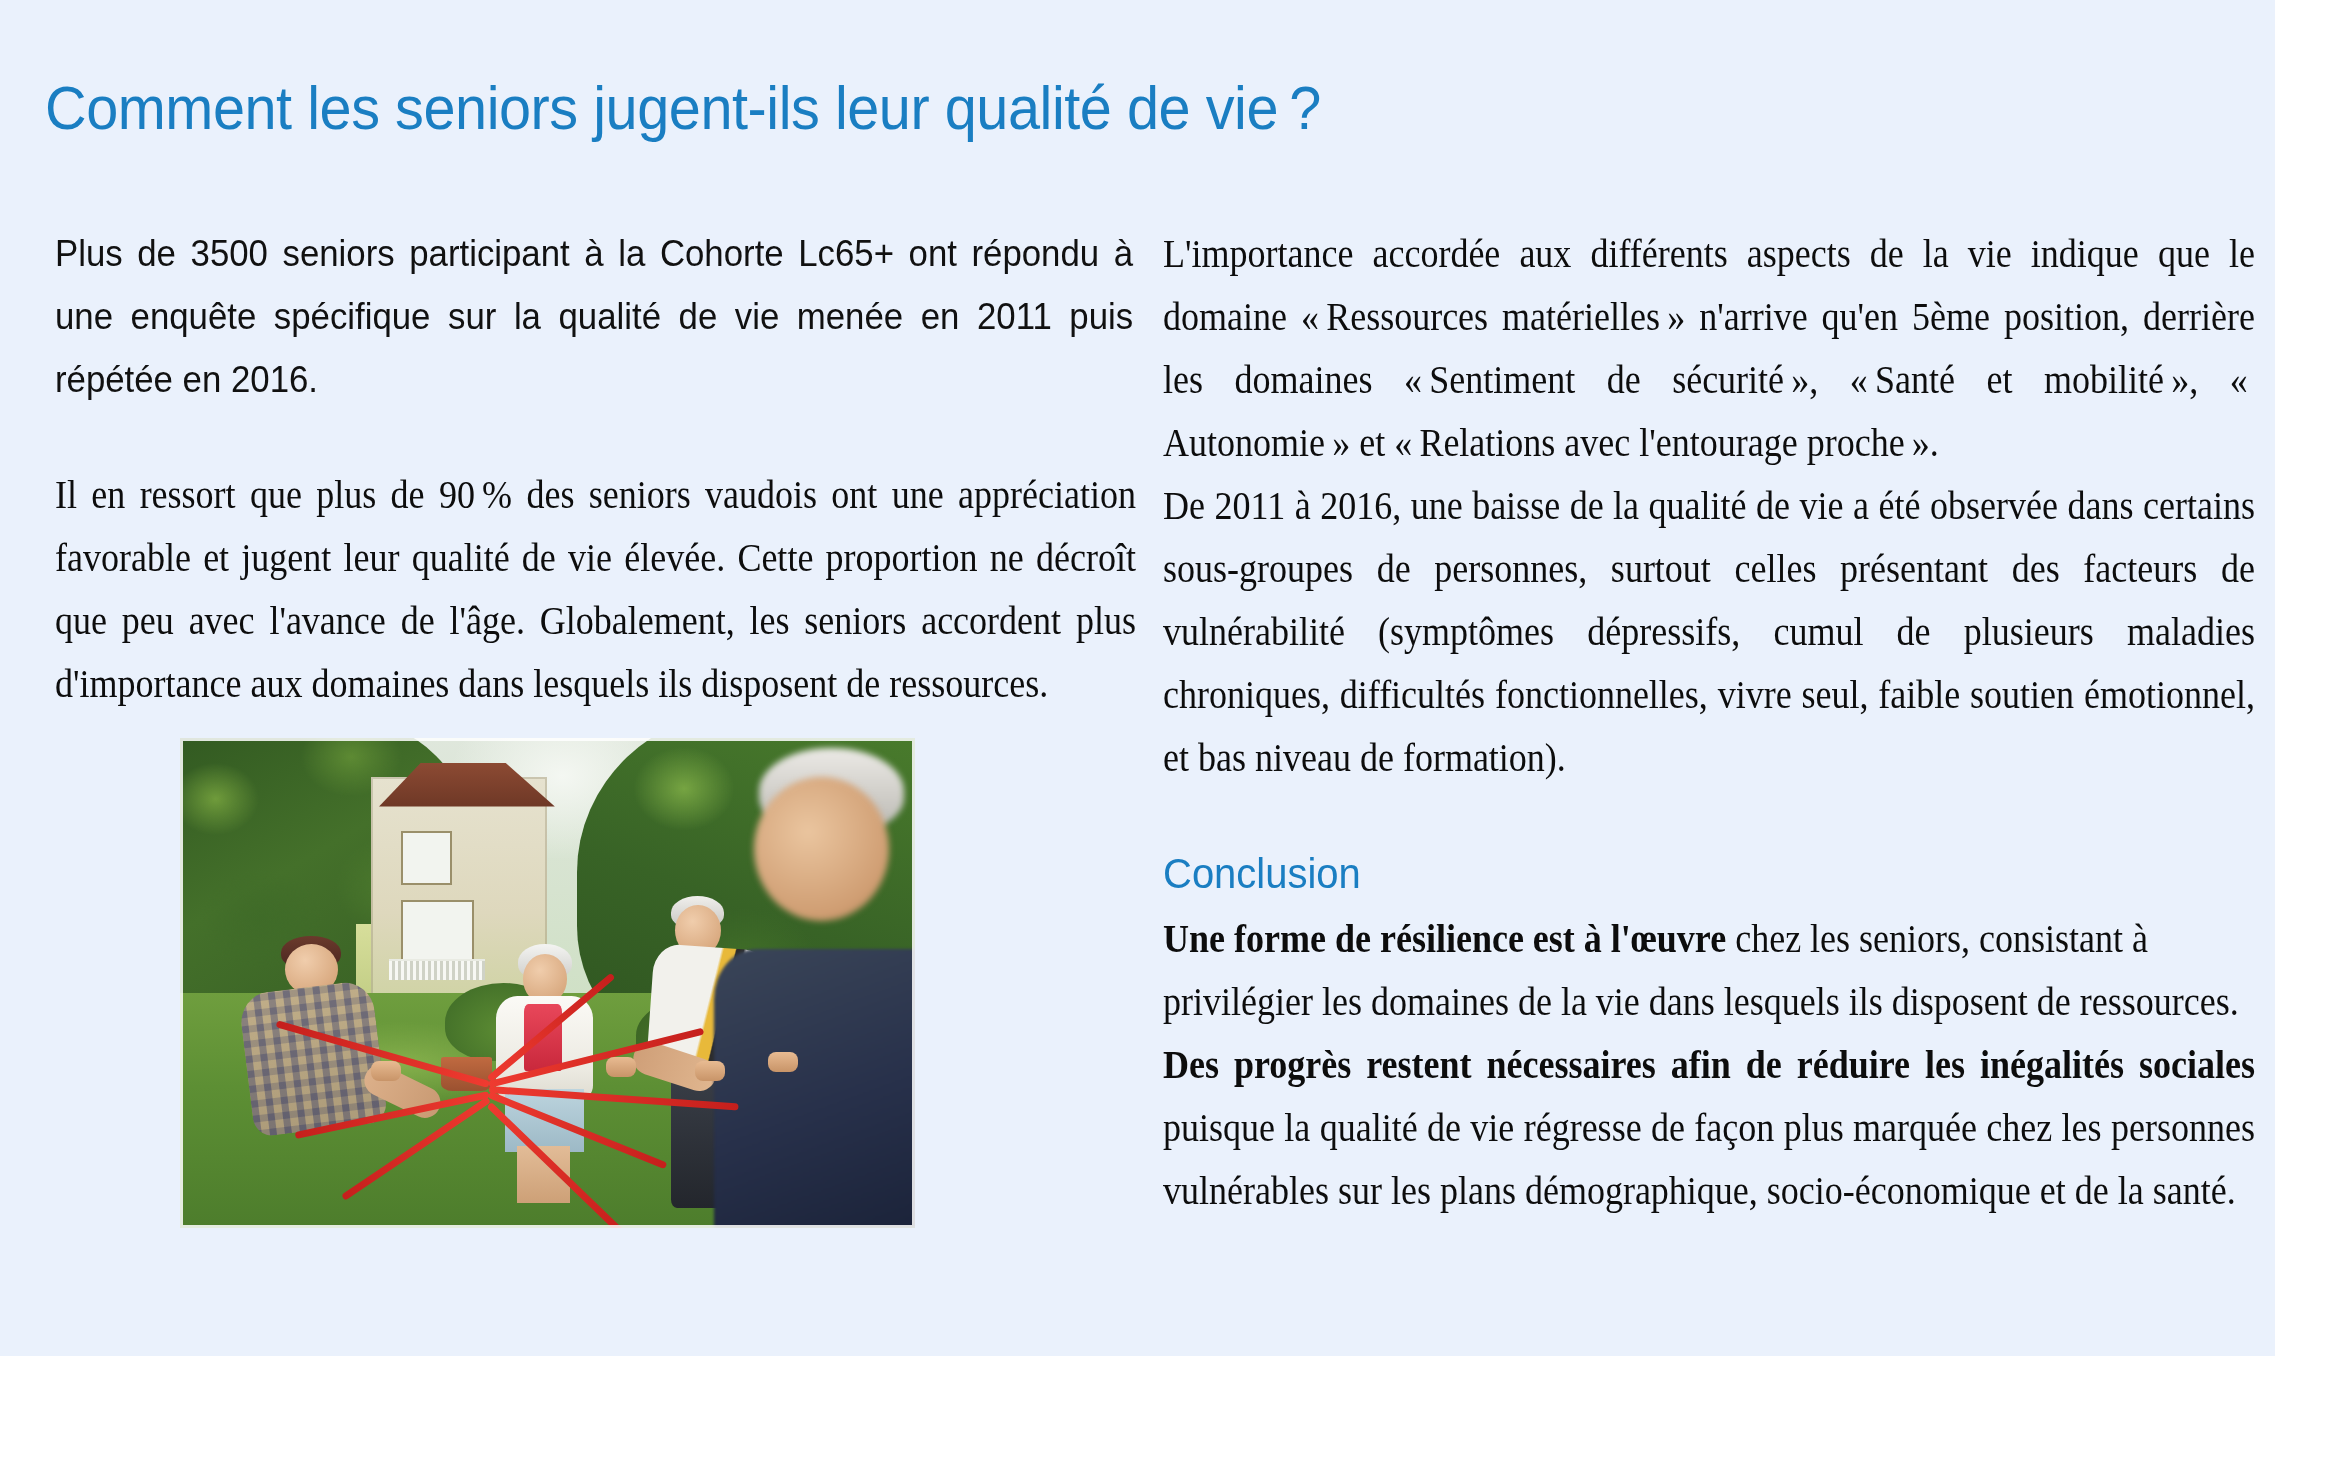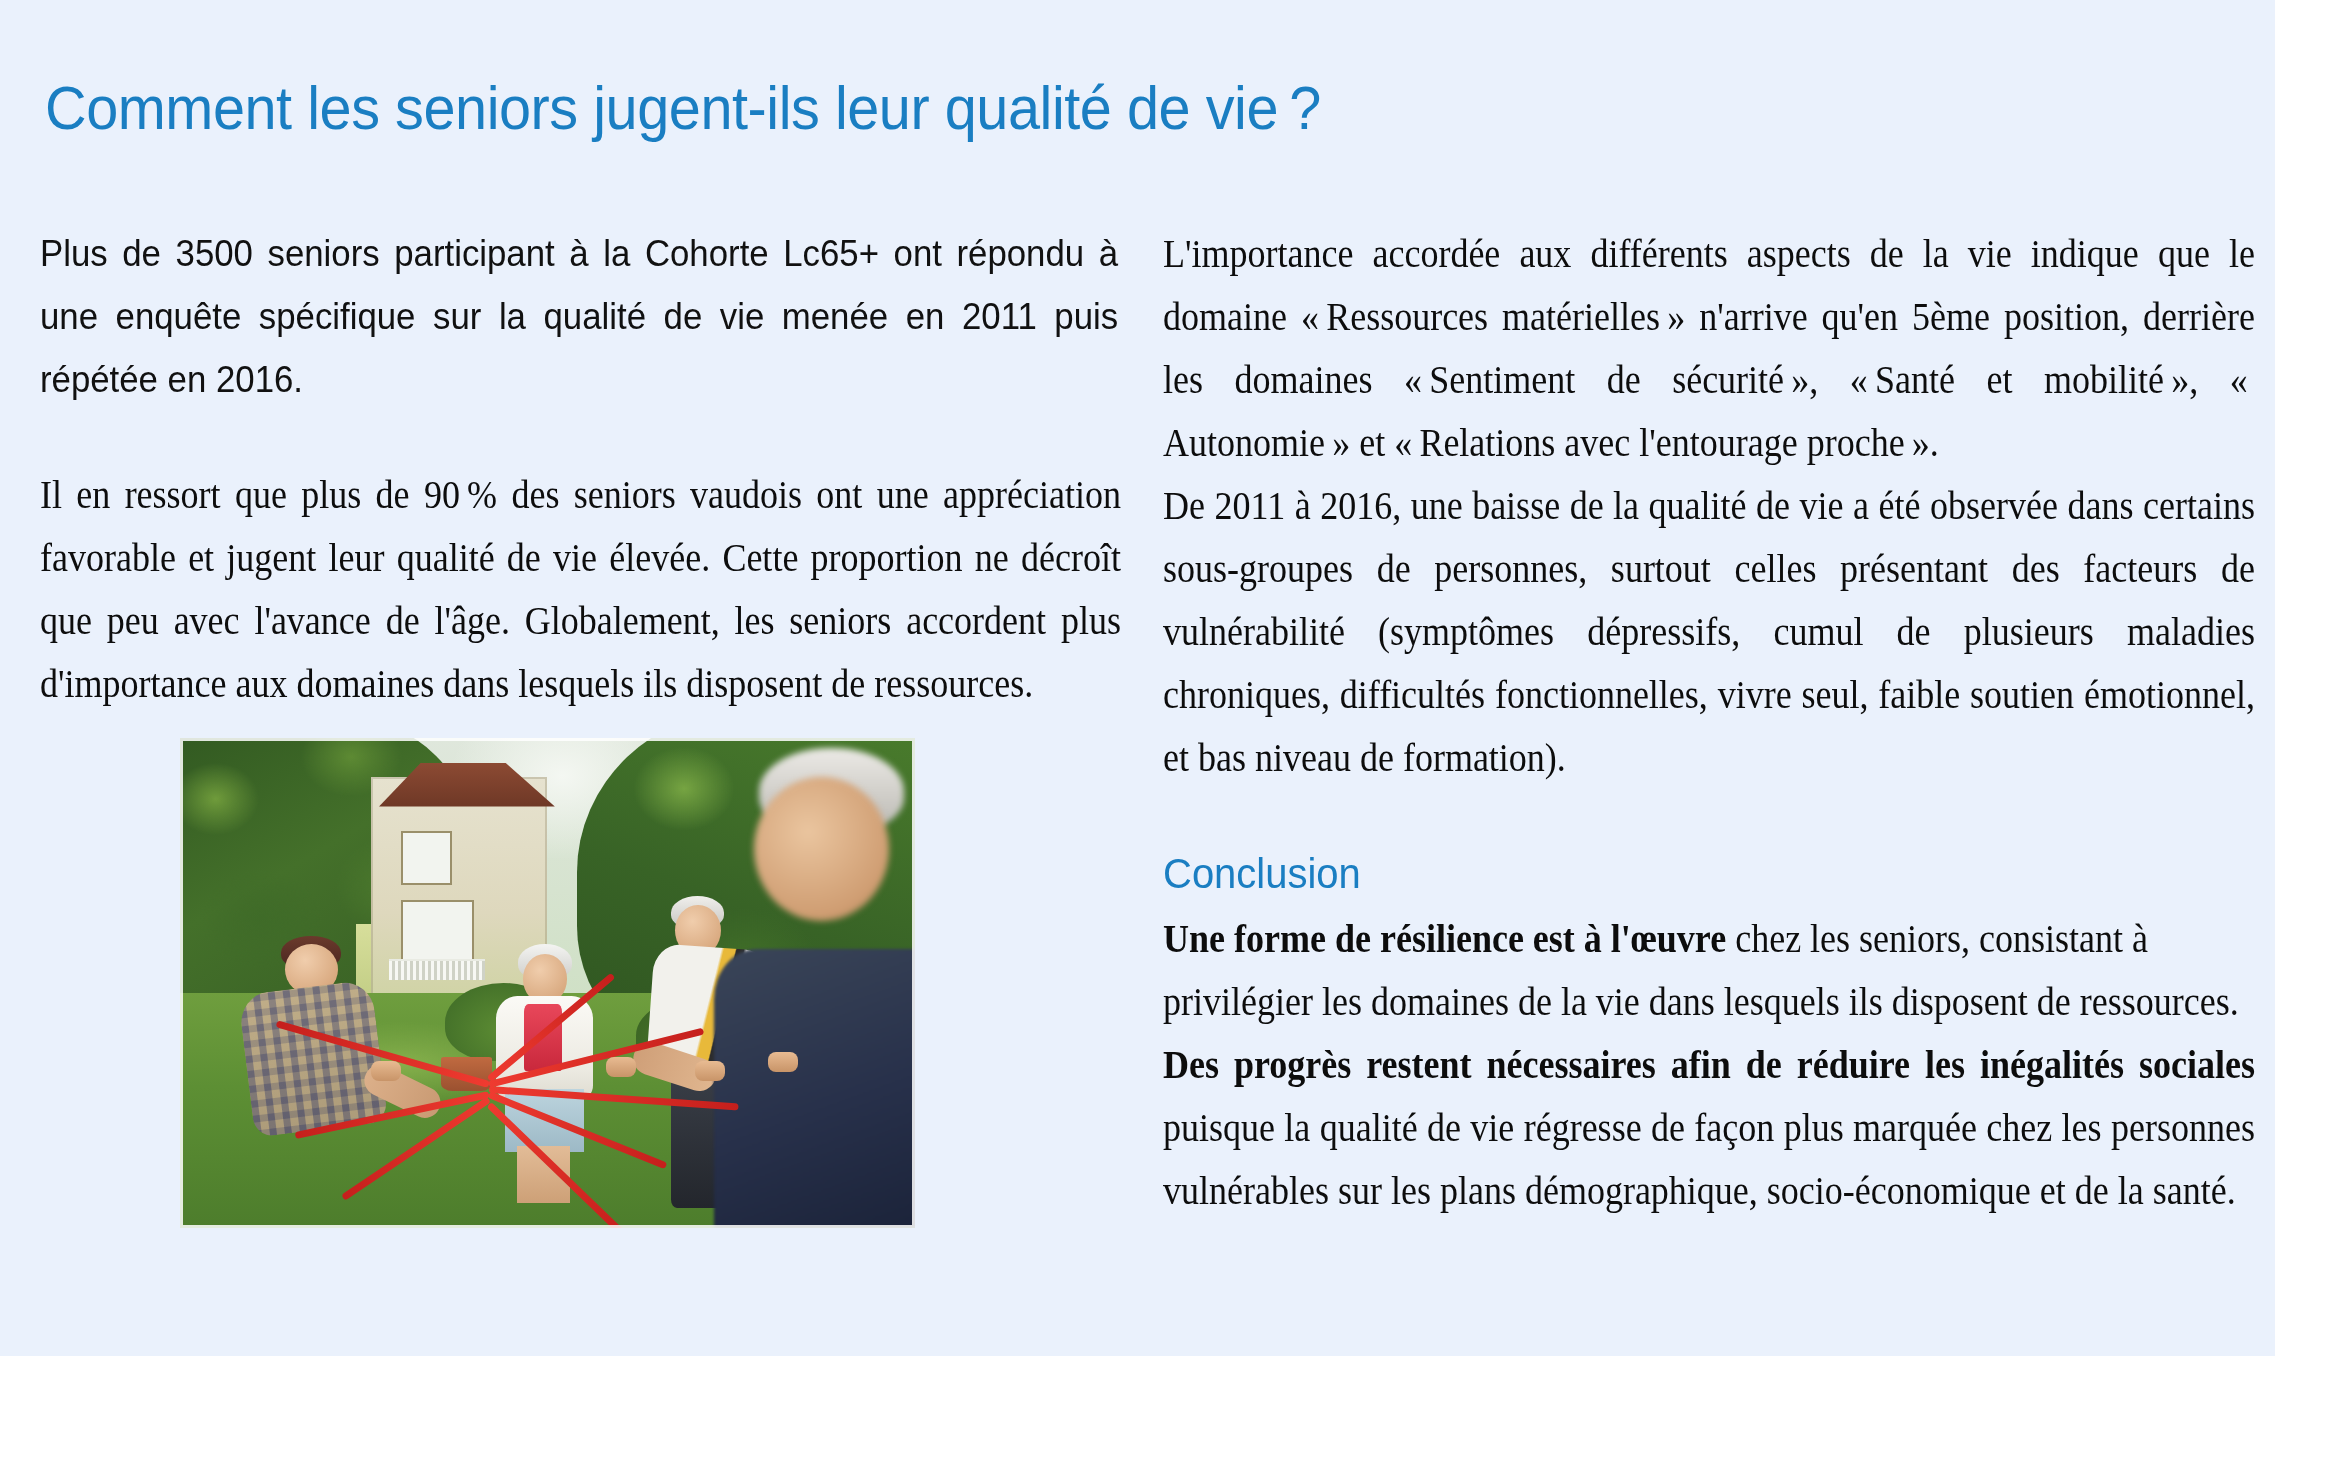--- a/index.html
+++ b/index.html
@@ -40,21 +40,21 @@
     transform: scaleX(0.93);
     transform-origin: left center;
     white-space: nowrap;
   }
 
   
   .col {
     position: absolute;
     top: 222px;
   }
-  .col-left  { left: 40px;   width: 1082px; }
+  .col-left  { left: 55px;   width: 1082px; }
   .col-right { left: 1163px; width: 1093px; }
 
   
   p {
     margin: 0;
   }
 
   .p-sans {
     font-family: "Liberation Sans", "DejaVu Sans", sans-serif;
     font-size: 37px;

